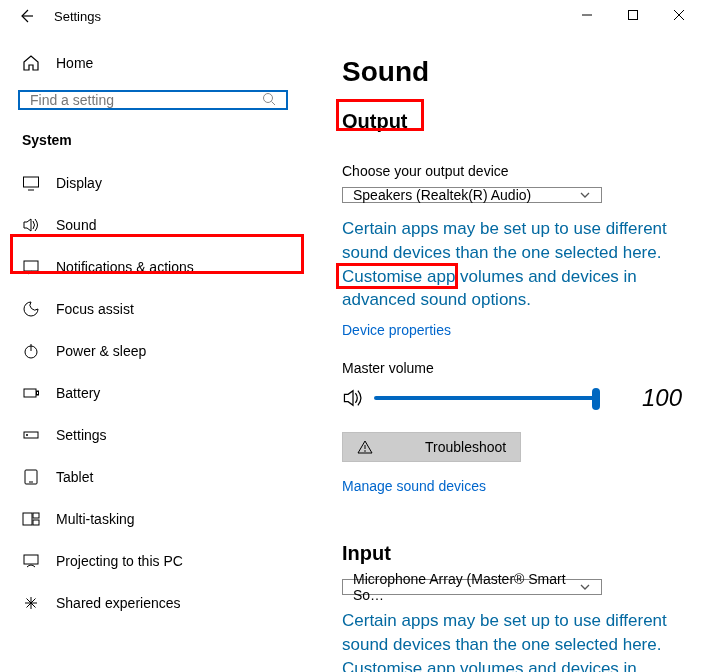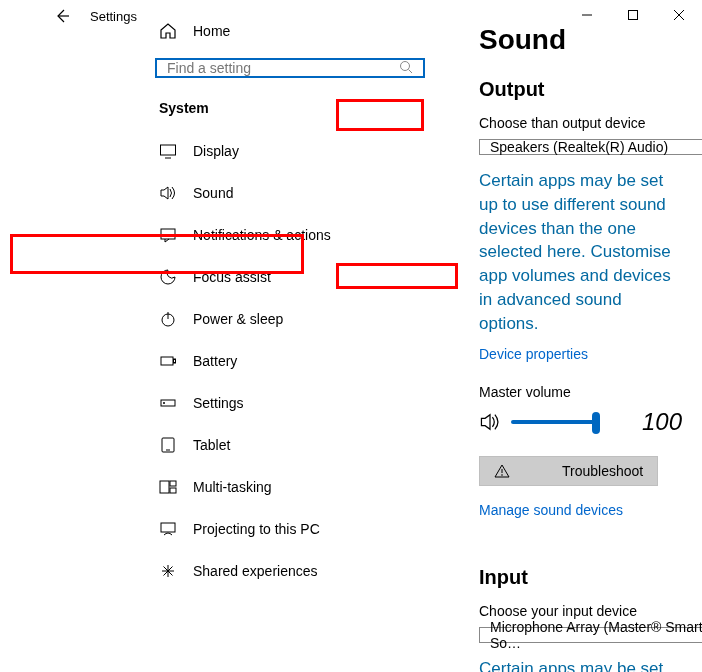--- a/index.html
+++ b/index.html
@@ -8,22 +8,22 @@
     font-family: "Segoe UI", Arial, sans-serif;
     font-size: 14px;
     color: #000;
     background: #fff;
     overflow: hidden;
   }
   .window {
     width: 702px;
     height: 672px;
     display: flex;
+    flex-direction: column;
     position: relative;
-    padding-left: 36px;
   }
   .titlebar {
     height: 32px;
     display: flex;
     align-items: center;
     padding-left: 16px;
   }
   .titlebar .back {
     width: 20px; height: 20px;
     margin-right: 18px;
@@ -290,24 +290,24 @@
             </svg>
           </span>
         <span>Shared experiences</span>
       </div>
     </div>
 
     <div class="main">
       <div class="h1">Sound</div>
 
       <div style="position:relative; display:inline-block; margin-bottom:14px;">
-        <div class="h2" style="margin-bottom:0;">Output</div>
-      </div>
-
-      <div class="label">Choose than output device</div>
+        <div class="h2" style="margin-bottom:16px;">Output</div>
+      </div>
+
+      <div class="label">Choose your output device</div>
       <div class="select">
         <span>Speakers (Realtek(R) Audio)</span>
         <span class="chev">
             <svg width="12" height="12" viewBox="0 0 12 12">
               <path d="M2 4 L6 8 L10 4" stroke="#555" fill="none" stroke-width="1.3"></path>
             </svg>
           </span>
       </div>
       <div class="helper">Certain apps may be set up to use different sound devices than the one selected here. Customise app volumes and devices in advanced sound options.</div>
       <div style="position:relative; display:inline-block; margin-bottom:22px;">
@@ -338,21 +338,20 @@
             </svg>
           </span>
         <span>Troubleshoot</span>
       </div>
       <div></div>
       <span class="link">Manage sound devices</span>
 
       <div style="height:26px"></div>
 
       <div class="h2">Input</div>
-      <div class="label">Choose your input device</div>
       <div class="select">
         <span>Microphone Array (Master® Smart So…</span>
         <span class="chev">
             <svg width="12" height="12" viewBox="0 0 12 12">
               <path d="M2 4 L6 8 L10 4" stroke="#555" fill="none" stroke-width="1.3"></path>
             </svg>
           </span>
       </div>
       <div class="helper">Certain apps may be set up to use different sound devices than the one selected here. Customise app volumes and devices in advanced sound options.</div>
       

